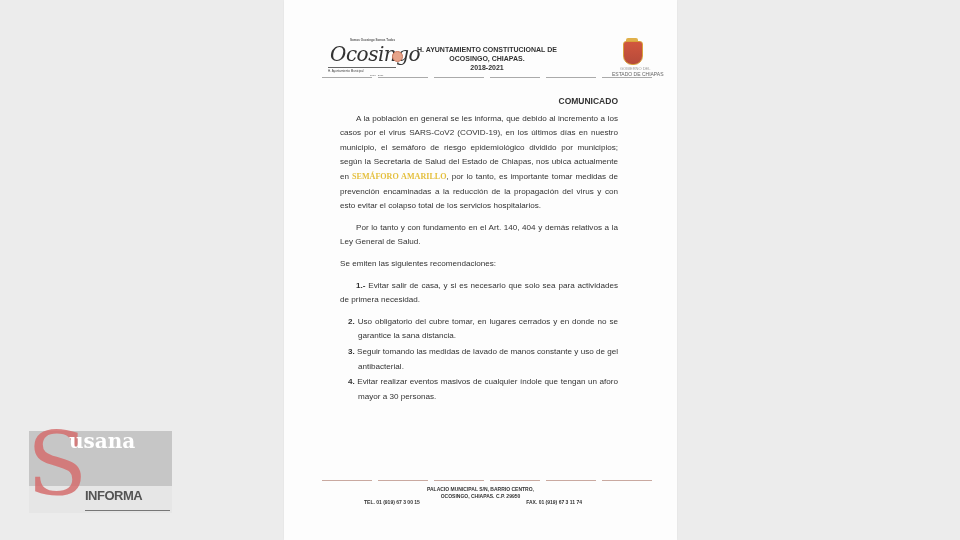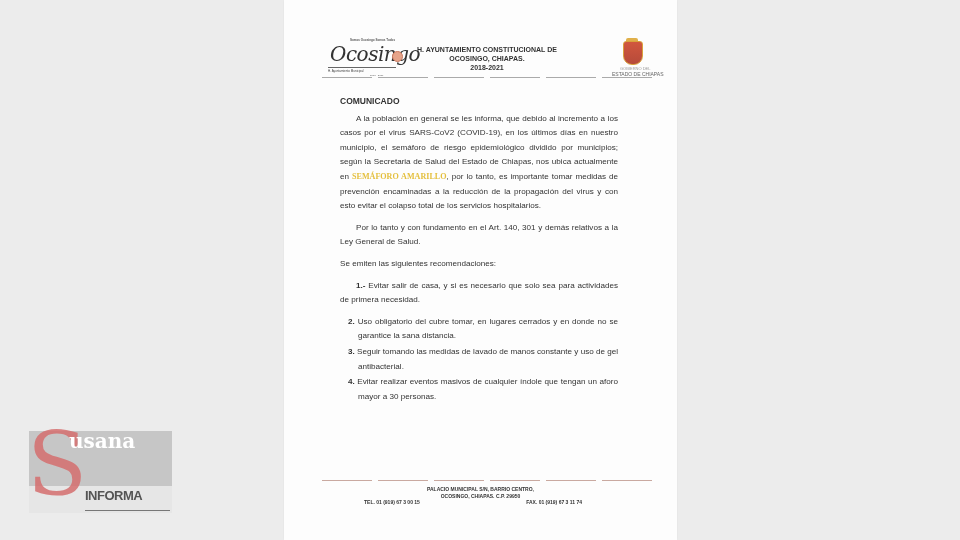--- a/index.html
+++ b/index.html
@@ -29,21 +29,21 @@
     .shield-crown { position: absolute; left: 22px; top: 0; width: 12px; height: 4px; background: #e0b04a; border-radius: 2px 2px 0 0; }
     .chis-l1 { position: absolute; left: 16px; top: 28px; font-size: 4px; color: #999; white-space: nowrap; }
     .chis-l2 { position: absolute; left: 8px; top: 33px; font-size: 5px; color: #666; white-space: nowrap; }
     .rule-row { position: absolute; left: 38px; width: 330px; display: flex; justify-content: space-between; }
     .rule-row span { display: block; height: 1px; background: #aaa; width: 50px; }
     .rule-top { top: 77px; }
     .rule-bot { top: 480px; }
     .rule-bot span { background: #c9a9a0; }
     
     .content { position: absolute; left: 56px; top: 94px; width: 278px; font-size: 8.1px; line-height: 14.6px; color: #333; text-align: justify; }
-    .content h1 { font-size: 8.5px; font-weight: bold; text-align: left; margin: 0 0 3px 0; color: #333; }
+    .content h1 { font-size: 8.5px; font-weight: bold; text-align: right; margin: 0 0 3px 0; color: #333; }
     .content p { margin: 0 0 7px 0; }
     .indent { text-indent: 16px; }
     .hl { color: #e4bf3c; font-weight: bold; font-family: Liberation Serif, serif; }
     .num { font-weight: bold; }
     .list-item { padding-left: 18px; text-indent: -10px; margin: 0 0 1px 0 !important; }
     .first-item { text-indent: 16px; }
     
     .footer { position: absolute; left: 0; top: 486px; width: 393px; font-size: 5px; font-weight: bold; color: #333; line-height: 6.5px; }
     .footer .c { text-align: center; padding-left: 0; }
     .footer .row { display: flex; justify-content: space-between; padding: 0 95px 0 80px; }
@@ -87,21 +87,21 @@
         <span></span>
         <span></span>
         <span></span>
         <span></span>
     </div>
   </div>
 
   <div class="content">
     <h1>COMUNICADO</h1>
     <p class="indent"><span>A la población en general se les informa, que debido al incremento a los casos por el virus SARS-CoV2 (COVID-19), en los últimos días en nuestro municipio, el semáforo de riesgo epidemiológico dividido por municipios; según la Secretaria de Salud del Estado de Chiapas, nos ubica actualmente en </span><span class="hl">SEMÁFORO AMARILLO</span><span>, por lo tanto, es importante tomar medidas de prevención encaminadas a la reducción de la propagación del virus y con esto evitar el colapso total de los servicios hospitalarios.</span></p>
-    <p class="indent">Por lo tanto y con fundamento en el Art. 140, 301 y demás relativos a la Ley General de Salud.</p>
+    <p class="indent">Por lo tanto y con fundamento en el Art. 140, 404 y demás relativos a la Ley General de Salud.</p>
     <p>Se emiten las siguientes recomendaciones:</p>
     <p class="first-item"><span class="num">1.-</span><span> Evitar salir de casa, y si es necesario que solo sea para actividades de primera necesidad.</span></p>
     <p class="list-item"><span class="num">2.</span><span> Uso obligatorio del cubre tomar, en lugares cerrados y en donde no se garantice la sana distancia.</span></p>
     <p class="list-item"><span class="num">3.</span><span> Seguir tomando las medidas de lavado de manos constante y uso de gel antibacterial.</span></p>
     <p class="list-item" style="margin-bottom:7px !important"><span class="num">4.</span><span> Evitar realizar eventos masivos de cualquier índole que tengan un aforo mayor a 30 personas.</span></p>
   </div>
 
   <div class="rule-row rule-bot">
     <span></span>
       <span></span>

